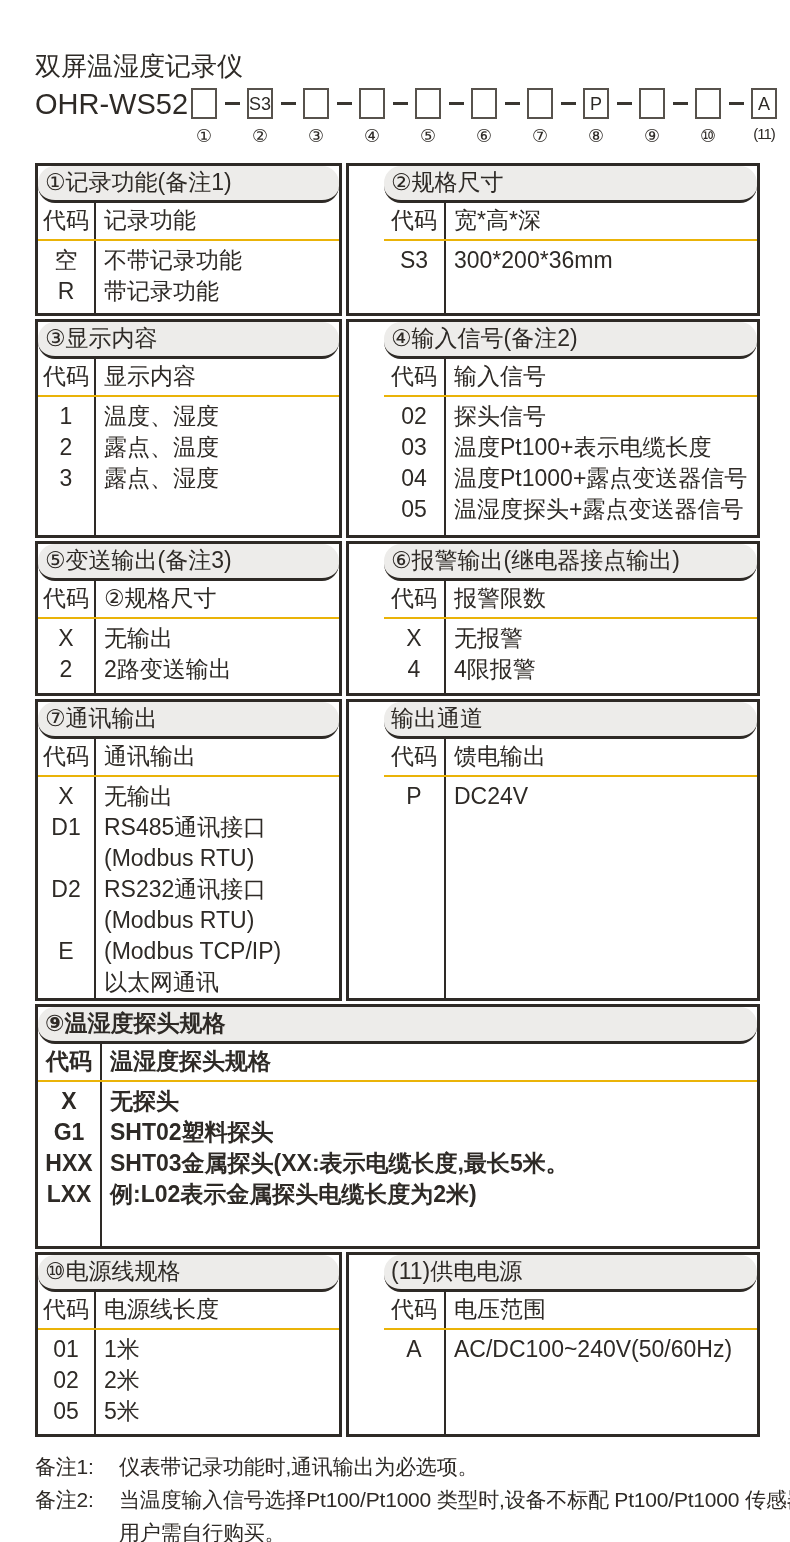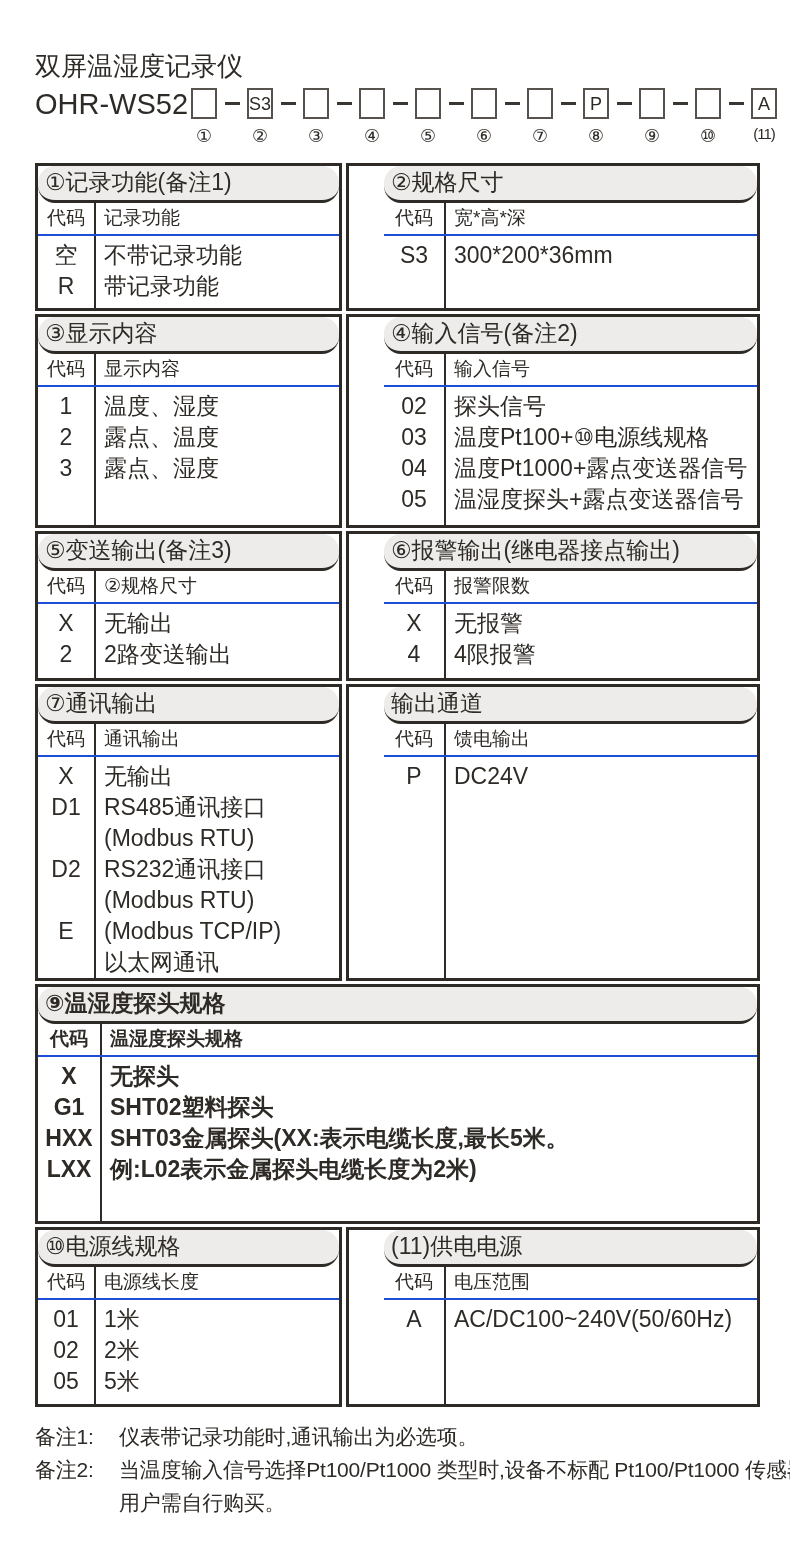--- a/index.html
+++ b/index.html
@@ -31,21 +31,21 @@
   .grid { margin-top:16px; }
   .sec-row { display:flex; gap:4px; margin-top:3px; align-items:stretch; }
   .sec { border:3px solid #2e2a26; display:flex; flex-direction:column; background:#fff; }
   .sec.left  { width:307px; flex:none; }
   .sec.right { flex:1;padding-left:35px; }
   .sec.full  { width:100%;font-weight:bold; }
   .sec-title {
     background:#edecea; font-size:23px; line-height:29px;
     padding:2px 7px 3px; border-bottom:3px solid #2e2a26; white-space:nowrap;border-radius:17px;
   }
-  .sub { display:flex; border-bottom:2px solid #1d4ed8; font-size:19px; }
+  .sub { display:flex; border-bottom:2px solid #eab308; font-size:23px; }
   .sub .ch { flex:none; width:58px; border-right:2px solid #2e2a26; text-align:center; padding:2px 0 3px; }
   .sub .vh { padding:2px 8px 3px; white-space:nowrap; }
   .sec.right .sub .ch { width:62px; }
   .sec.full  .sub .ch { width:64px; }
   .tbody { flex:1; display:flex; font-size:23px; }
   .codes { flex:none; width:58px; border-right:2px solid #2e2a26; text-align:center; padding-top:4px; }
   .sec.right .codes { width:62px; }
   .sec.full  .codes { width:64px; }
   .vals { padding:4px 8px 0; }
   .codes div, .vals div { height:31px; line-height:31px; white-space:nowrap; }
@@ -216,21 +216,21 @@
         </div>
         <div class="tbody">
           <div class="codes">
             <div>02</div>
             <div>03</div>
             <div>04</div>
             <div>05</div>
           </div>
           <div class="vals">
             <div>探头信号</div>
-            <div>温度Pt100+⑩电源线规格</div>
+            <div>温度Pt100+表示电缆长度</div>
             <div>温度Pt1000+露点变送器信号</div>
             <div>温湿度探头+露点变送器信号</div>
           </div>
         </div>
       </div>
     </div>
 
     <div class="sec-row">
       <div class="sec left">
         <div class="sec-title">⑤变送输出(备注3)</div>

